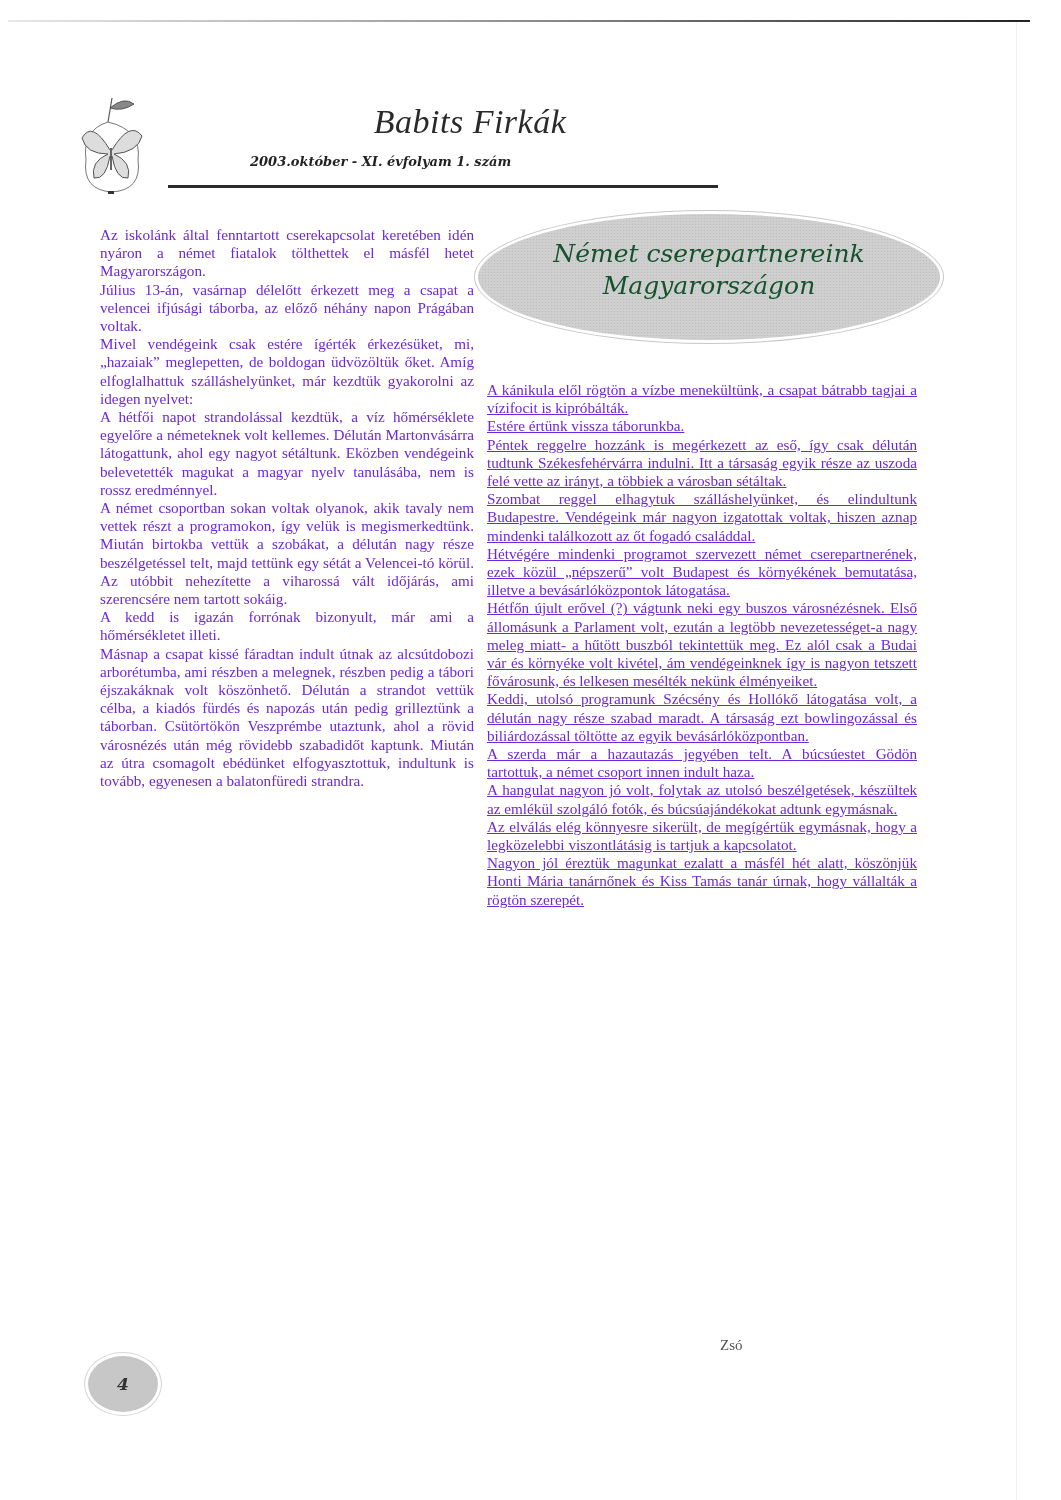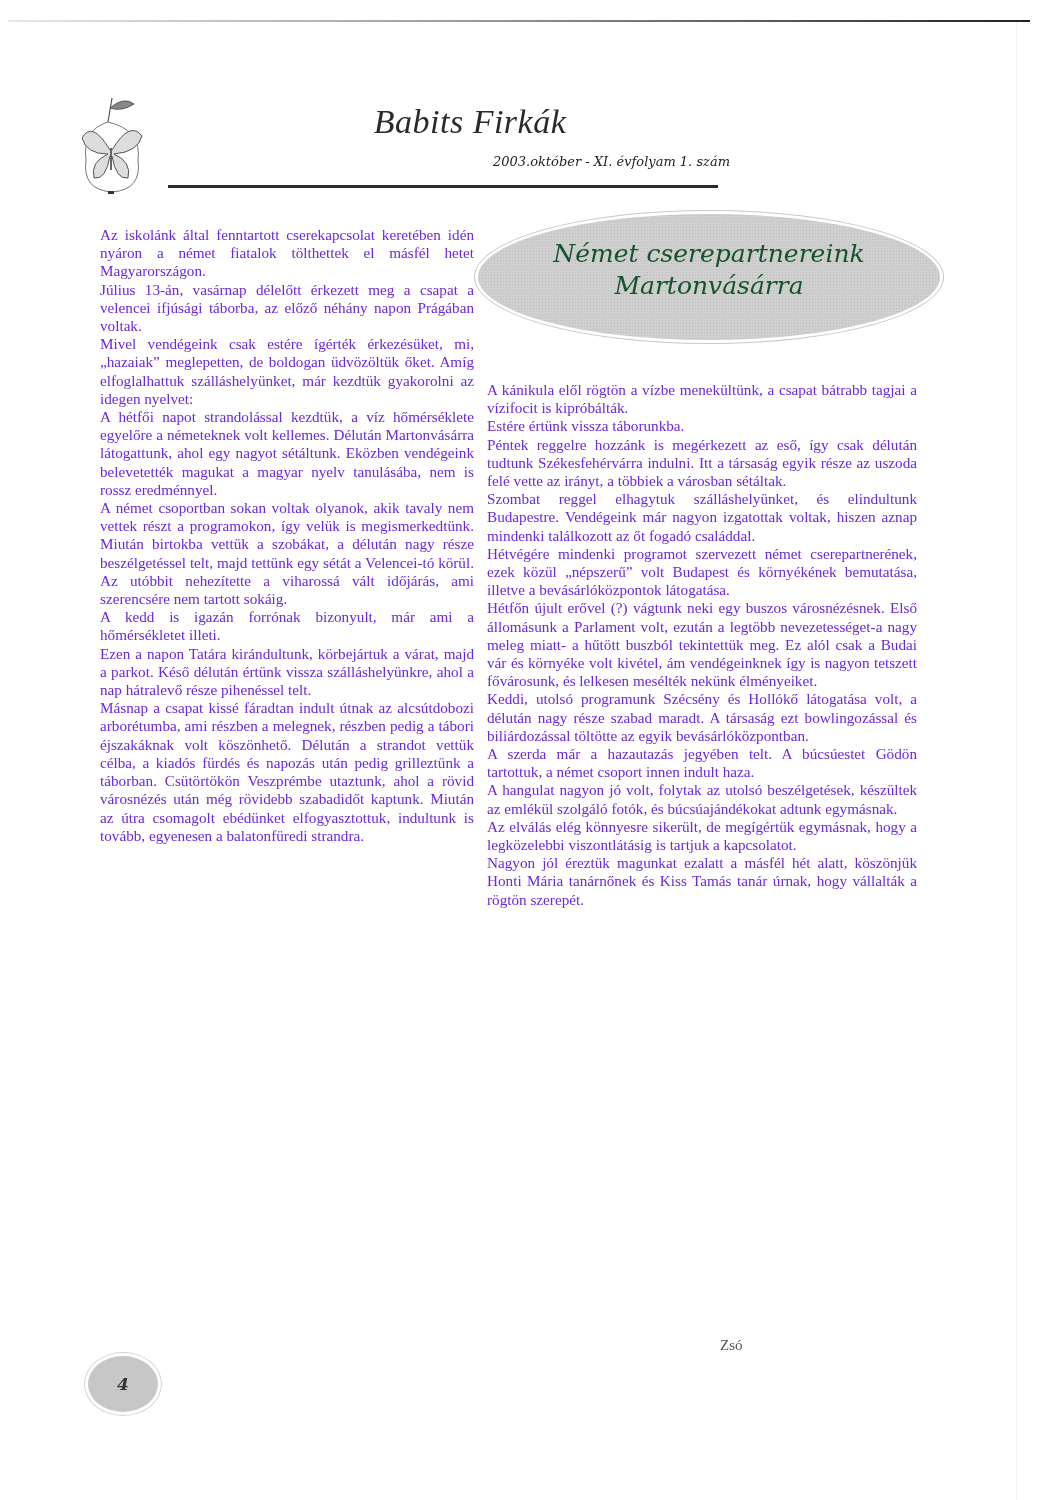--- a/index.html
+++ b/index.html
@@ -4,28 +4,28 @@
 <style>
   html, body { margin: 0; padding: 0; background: #ffffff; }
   body { width: 1061px; height: 1500px; position: relative; overflow: hidden;
          font-family: "Liberation Serif", "DejaVu Serif", serif; color: #3a3a3a; }
   .scan-top { position: absolute; left: 8px; top: 20px; width: 1022px; height: 2px;
               background: linear-gradient(to right, #e8e8e8 0%, #9a9a9a 45%, #222 100%); }
   .scan-right { position: absolute; left: 1016px; top: 22px; width: 1px; height: 1478px; background: #f0f0f0; }
   .logo { position: absolute; left: 72px; top: 90px; width: 90px; height: 110px; }
   .masthead-title { position: absolute; left: 300px; top: 103px; width: 340px; text-align: center;
                     font-family: Liberation Serif, serif; font-style: italic; font-size: 34px; color: #2a2a2a; letter-spacing: 0.5px; }
-  .masthead-sub { position: absolute; left: 250px; top: 154px; width: 480px; text-align: right;
-                  font-family: "DejaVu Serif", serif; font-style: italic; font-size: 13px; color: #222; font-weight: normal; }
+  .masthead-sub { position: absolute; left: 250px; top: 154px; width: 480px; text-align: left;
+                  font-family: "DejaVu Serif", serif; font-style: italic; font-size: 13px; color: #222; font-weight: bold; }
   .masthead-rule { position: absolute; left: 168px; top: 185px; width: 550px; height: 3px; background: #2b2b2b; }
 
   .col { position: absolute; font-size: 15.2px; line-height: 18.2px; text-align: justify; color: #6d28d9; }
   .col p { margin: 0; }
   .col-left { left: 100px; top: 226px; width: 374px; }
-  .col-right { left: 487px; top: 381px; width: 430px; }
+  .col-right { left: 487px; top: 381px; width: 430px; text-decoration: underline; }
 
   .title-oval { position: absolute; left: 478px; top: 214px; width: 462px; height: 126px;
                 border-radius: 50%; background: #cfcfcf;
                 background-image: radial-gradient(#bdbdbd 0.6px, transparent 0.8px);
                 background-size: 3px 3px;
                 box-shadow: 0 0 0 3px #fff, 0 0 0 4px #c8c8c8; }
   .title-text { position: absolute; left: 478px; top: 238px; width: 462px; text-align: center;
                 font-family: "DejaVu Serif", serif; font-style: italic; font-size: 25px; line-height: 32px; color: #14532d; }
 
   .signature { position: absolute; left: 720px; top: 1337px; font-size: 15px; color: #555; }
@@ -52,31 +52,30 @@
   </svg>
 </div>
 
 <div class="masthead-title">Babits Firkák</div>
 <div class="masthead-sub">2003.október - XI. évfolyam 1. szám</div>
 <div class="masthead-rule"></div>
 
 <div class="title-oval"></div>
 <div class="title-text">
   <div>Német cserepartnereink</div>
-  <div>Martonvásárra</div>
+  <div>Magyarországon</div>
 </div>
 
 <div class="col col-left">
   <p>Az iskolánk által fenntartott cserekapcsolat keretében idén nyáron a német fiatalok tölthettek el másfél hetet Magyarországon.</p>
   <p>Július 13-án, vasárnap délelőtt érkezett meg a csapat a velencei ifjúsági táborba, az előző néhány napon Prágában voltak.</p>
   <p>Mivel vendégeink csak estére ígérték érkezésüket, mi, „hazaiak” meglepetten, de boldogan üdvözöltük őket. Amíg elfoglalhattuk szálláshelyünket, már kezdtük gyakorolni az idegen nyelvet:</p>
   <p>A hétfői napot strandolással kezdtük, a víz hőmérséklete egyelőre a németeknek volt kellemes. Délután Martonvásárra látogattunk, ahol egy nagyot sétáltunk. Eközben vendégeink belevetették magukat a magyar nyelv tanulásába, nem is rossz eredménnyel.</p>
   <p>A német csoportban sokan voltak olyanok, akik tavaly nem vettek részt a programokon, így velük is megismerkedtünk. Miután birtokba vettük a szobákat, a délután nagy része beszélgetéssel telt, majd tettünk egy sétát a Velencei-tó körül. Az utóbbit nehezítette a viharossá vált időjárás, ami szerencsére nem tartott sokáig.</p>
   <p>A kedd is igazán forrónak bizonyult, már ami a hőmérsékletet illeti.</p>
-  <p>Ezen a napon Tatára kirándultunk, körbejártuk a várat, majd a parkot. Késő délután értünk vissza szálláshelyünkre, ahol a nap hátralevő része pihenéssel telt.</p>
   <p>Másnap a csapat kissé fáradtan indult útnak az alcsútdobozi arborétumba, ami részben a melegnek, részben pedig a tábori éjszakáknak volt köszönhető. Délután a strandot vettük célba, a kiadós fürdés és napozás után pedig grilleztünk a táborban. Csütörtökön Veszprémbe utaztunk, ahol a rövid városnézés után még rövidebb szabadidőt kaptunk. Miután az útra csomagolt ebédünket elfogyasztottuk, indultunk is tovább, egyenesen a balatonfüredi strandra.</p>
 </div>
 
 <div class="col col-right">
   <p>A kánikula elől rögtön a vízbe menekültünk, a csapat bátrabb tagjai a vízifocit is kipróbálták.</p>
   <p>Estére értünk vissza táborunkba.</p>
   <p>Péntek reggelre hozzánk is megérkezett az eső, így csak délután tudtunk Székesfehérvárra indulni. Itt a társaság egyik része az uszoda felé vette az irányt, a többiek a városban sétáltak.</p>
   <p>Szombat reggel elhagytuk szálláshelyünket, és elindultunk Budapestre. Vendégeink már nagyon izgatottak voltak, hiszen aznap mindenki találkozott az őt fogadó családdal.</p>
   <p>Hétvégére mindenki programot szervezett német cserepartnerének, ezek közül „népszerű” volt Budapest és környékének bemutatása, illetve a bevásárlóközpontok látogatása.</p>
   <p>Hétfőn újult erővel (?) vágtunk neki egy buszos városnézésnek. Első állomásunk a Parlament volt, ezután a legtöbb nevezetességet-a nagy meleg miatt- a hűtött buszból tekintettük meg. Ez alól csak a Budai vár és környéke volt kivétel, ám vendégeinknek így is nagyon tetszett fővárosunk, és lelkesen mesélték nekünk élményeiket.</p>

